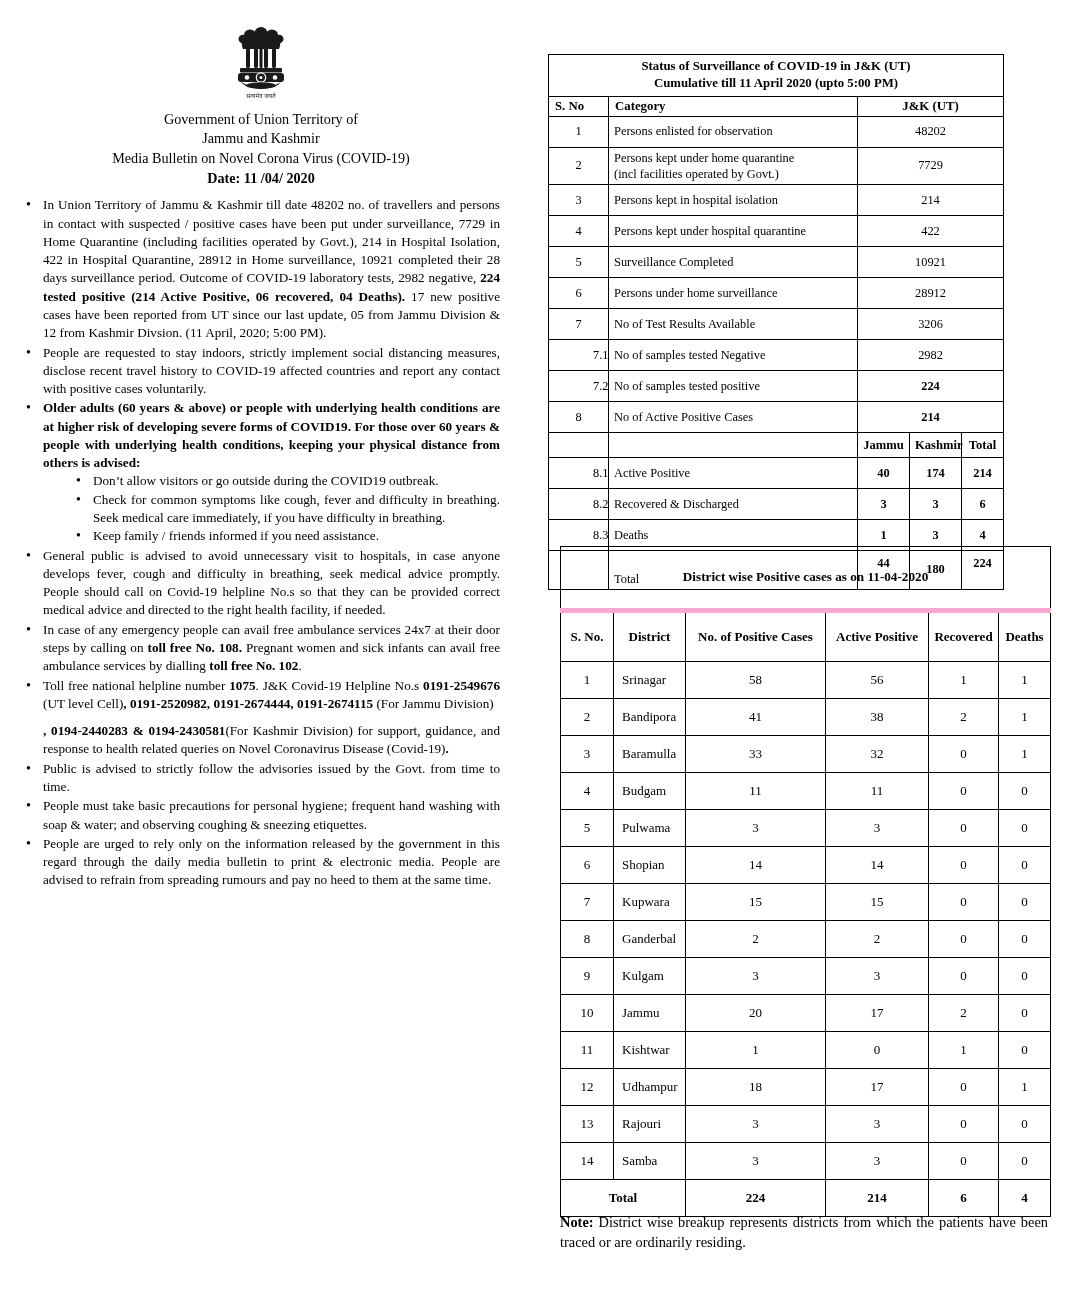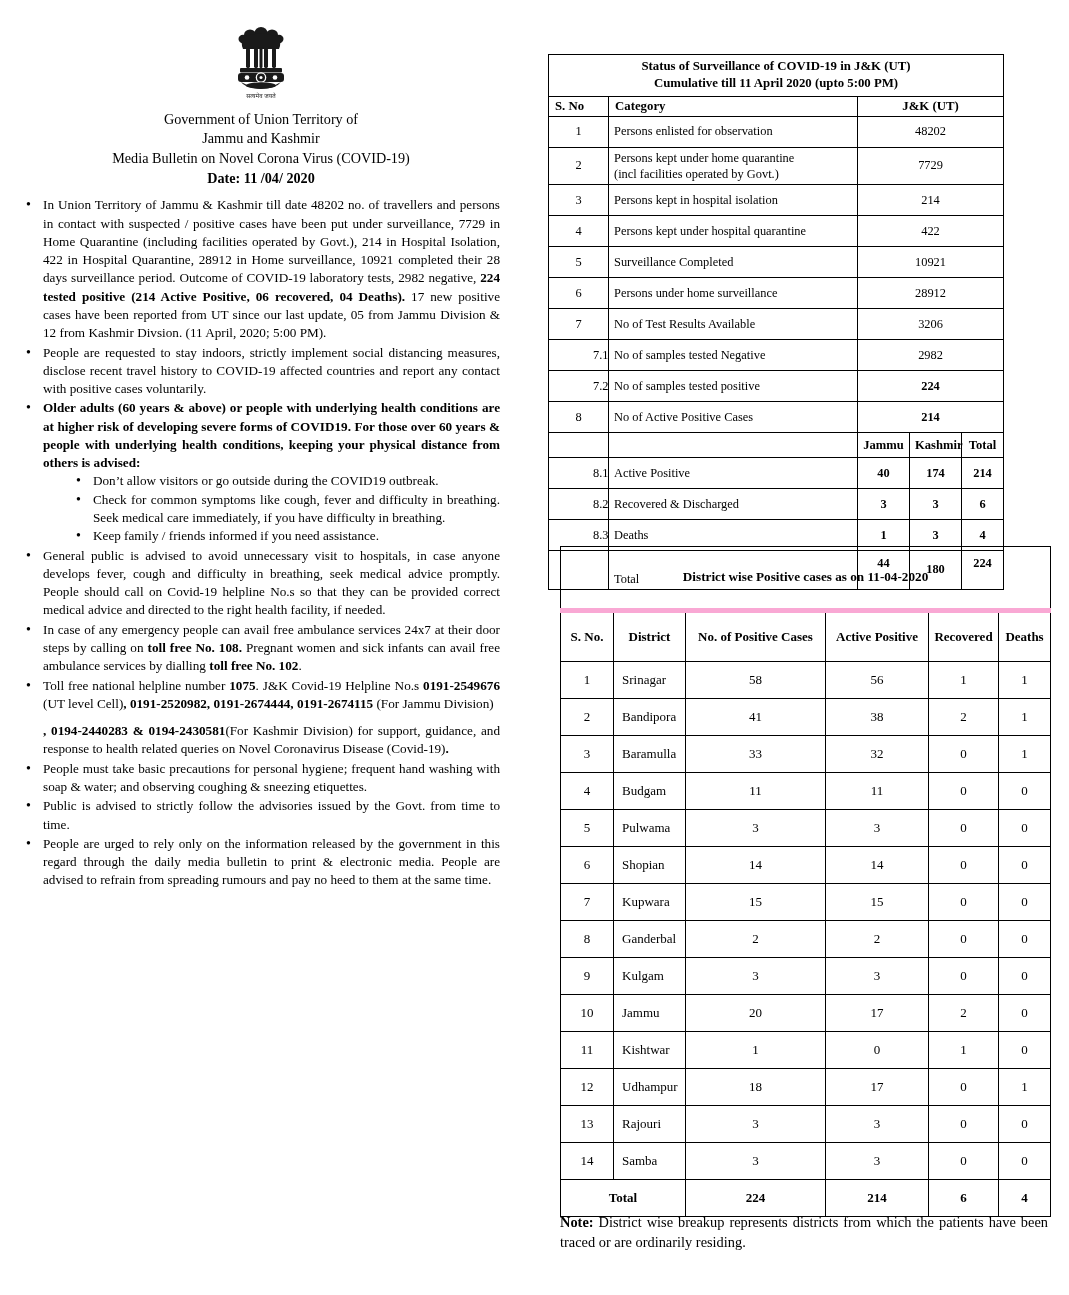--- a/index.html
+++ b/index.html
@@ -240,23 +240,23 @@
           <li><span>Keep family / friends informed if you need assistance.</span></li>
         </ul>
       </li>
 
       <li><span>General public is advised to avoid unnecessary visit to hospitals, in case anyone develops fever, cough and difficulty in breathing, seek medical advice promptly. People should call on Covid-19 helpline No.s so that they can be provided correct medical advice and directed to the right health facility, if needed.</span></li>
 
       <li><span>In case of any emergency people can avail free ambulance services 24x7 at their door steps by calling on </span><b>toll free No. 108.</b><span> Pregnant women and sick infants can avail free ambulance services by dialling </span><b>toll free No. 102</b><span>.</span></li>
 
       <li><span>Toll free national helpline number </span><b>1075</b><span>. J&amp;K Covid-19 Helpline No.s </span><b>0191-2549676</b><span> (UT level Cell)</span><b>, 0191-2520982, 0191-2674444, 0191-2674115</b><span> (For Jammu Division)</span><span class="gap-line"></span><b>, 0194-2440283 &amp; 0194-2430581</b><span>(For Kashmir Division) for support, guidance, and response to health related queries on Novel Coronavirus Disease (Covid-19)</span><b>.</b></li>
 
+      <li><span>Public is advised to strictly follow the advisories issued by the Govt. from time to time.</span></li>
+
       <li><span>People must take basic precautions for personal hygiene; frequent hand washing with soap &amp; water; and observing coughing &amp; sneezing etiquettes.</span></li>
-
-      <li><span>Public is advised to strictly follow the advisories issued by the Govt. from time to time.</span></li>
 
       <li><span>People are urged to rely only on the information released by the government in this regard through the daily media bulletin to print &amp; electronic media. People are advised to refrain from spreading rumours and pay no heed to them at the same time.</span></li>
     </ul>
   </div>
 
   <div class="right-col">
 
     <table class="t" id="surv-table">
       <colgroup>
         <col style="width:60px">

